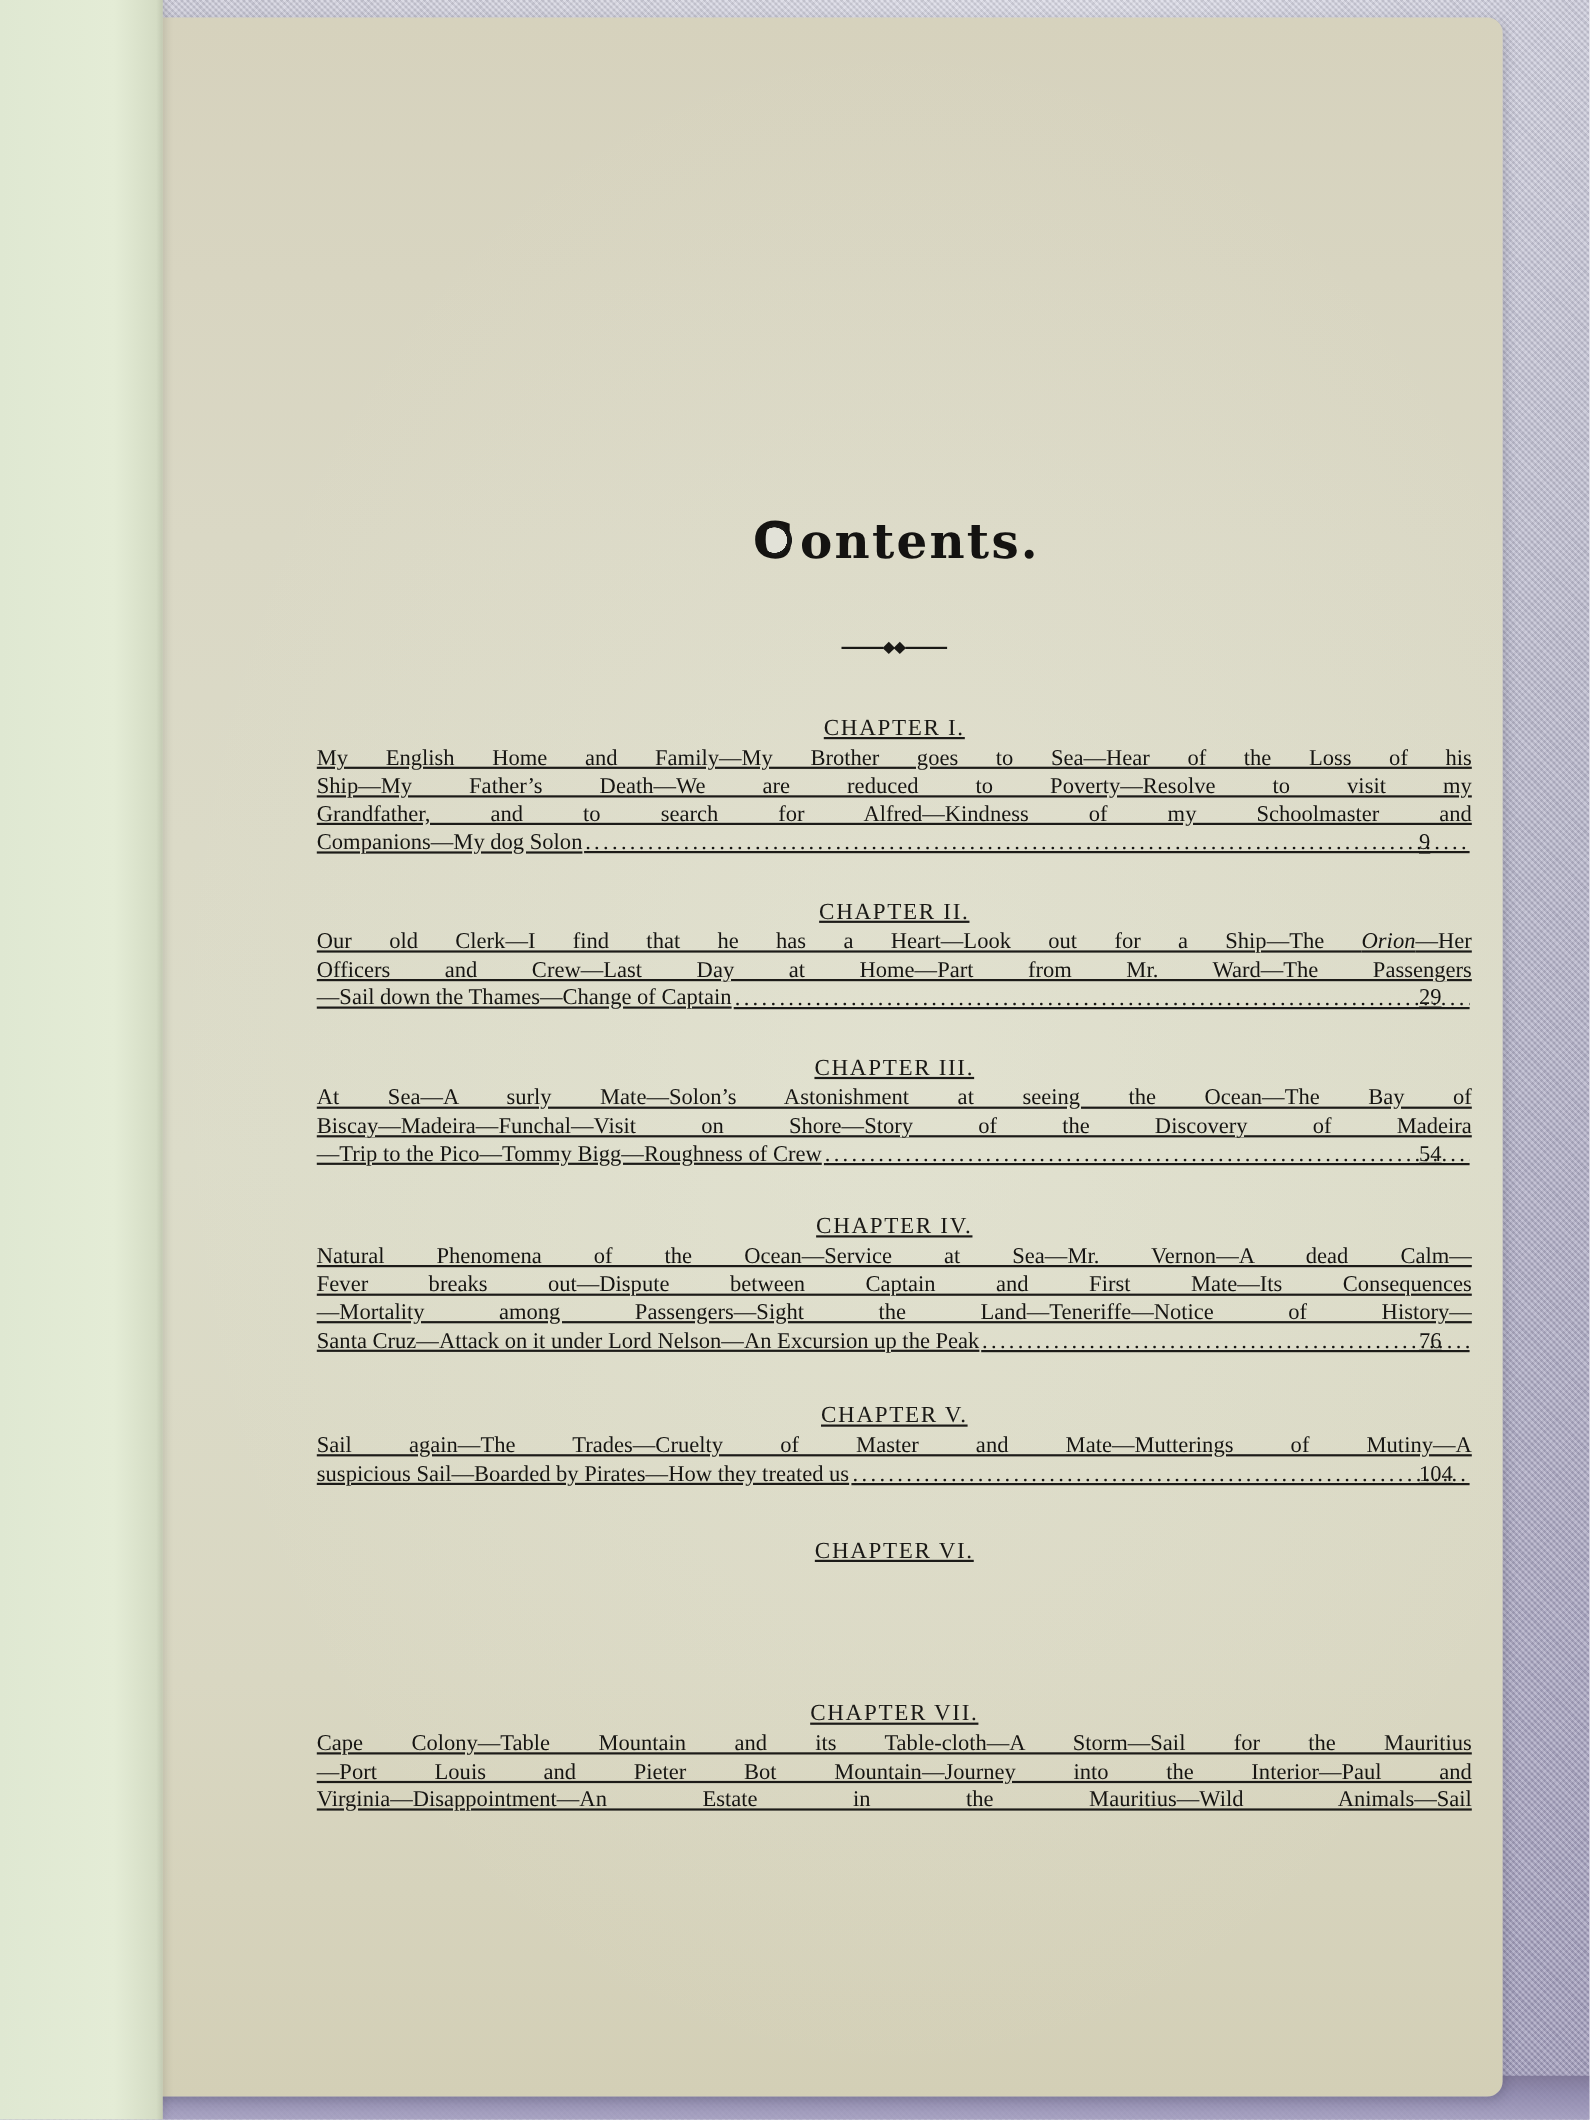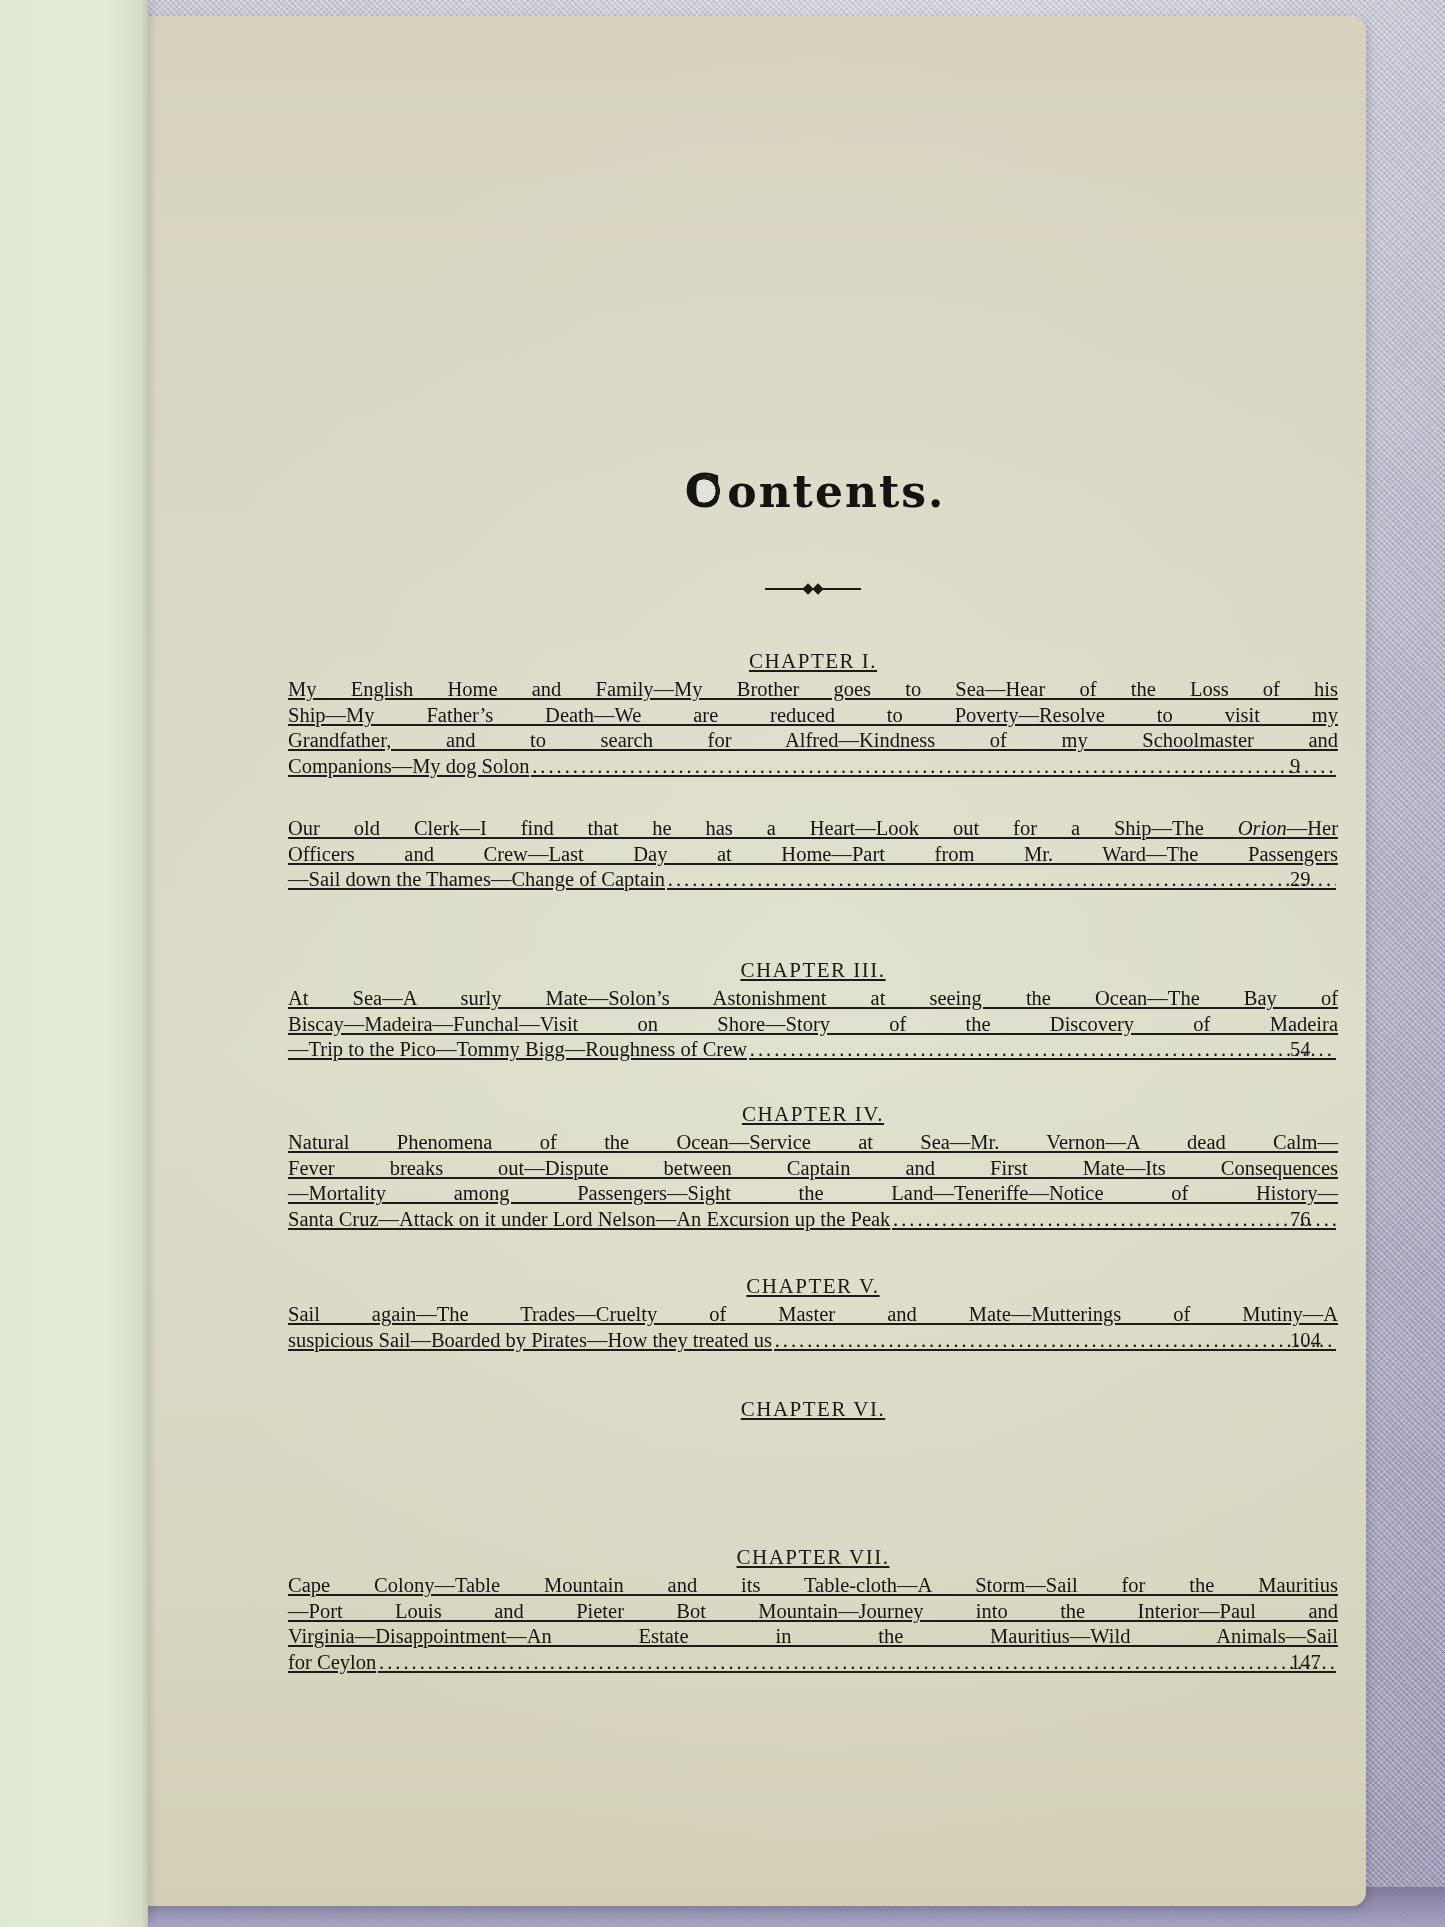--- a/index.html
+++ b/index.html
@@ -194,20 +194,21 @@
         <span class="line">Grandfather, and to search for Alfred—Kindness of my Schoolmaster and</span>
         <span class="line last">
           <span class="desc">Companions—My dog Solon</span>
           <span class="leaders"></span>
           <span class="page-num">9</span>
         </span>
       </p>
     </div>
 
     <div class="chapter" style="top:800px">
+      <div class="chapter-heading">CHAPTER II.</div>
       <p class="chapter-text">
         <span class="line"><span>Our old Clerk—I find that he has a Heart—Look out for a Ship—The </span><span class="italic">Orion</span><span>—Her</span></span>
         <span class="line">Officers and Crew—Last Day at Home—Part from Mr. Ward—The Passengers</span>
         <span class="line last">
           <span class="desc">—Sail down the Thames—Change of Captain</span>
           <span class="leaders"></span>
           <span class="page-num">29</span>
         </span>
       </p>
     </div>
@@ -254,22 +255,17 @@
     <div class="chapter" style="top:1381px">
       <div class="chapter-heading">CHAPTER VI.</div>
     </div>
 
     <div class="chapter" style="top:1529px">
       <div class="chapter-heading">CHAPTER VII.</div>
       <p class="chapter-text">
         <span class="line">Cape Colony—Table Mountain and its Table-cloth—A Storm—Sail for the Mauritius</span>
         <span class="line">—Port Louis and Pieter Bot Mountain—Journey into the Interior—Paul and</span>
         <span class="line">Virginia—Disappointment—An Estate in the Mauritius—Wild Animals—Sail</span>
-        <span class="line last">
-          <span class="desc">for Ceylon</span>
-          <span class="leaders"></span>
-          <span class="page-num">147</span>
-        </span>
       </p>
     </div>
 
   </div>
 </div>
 
 </body></html>

